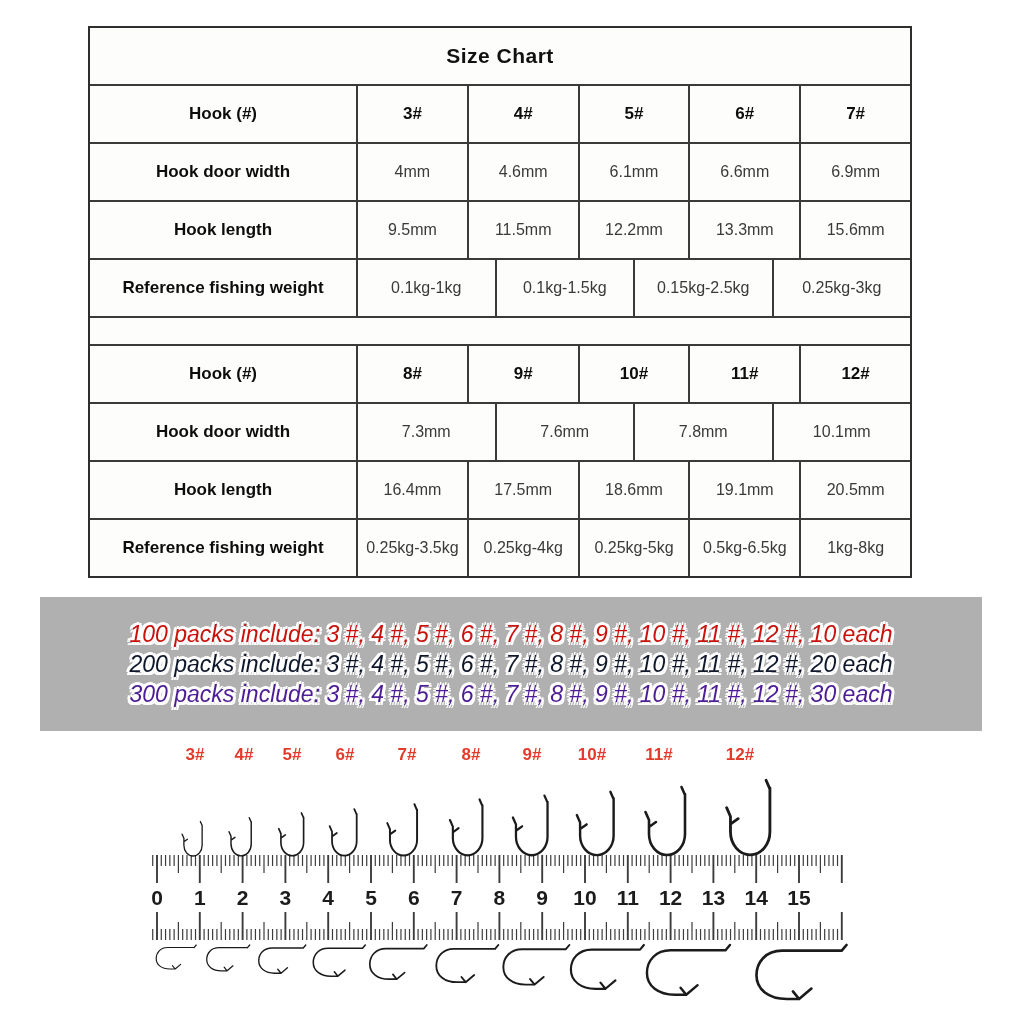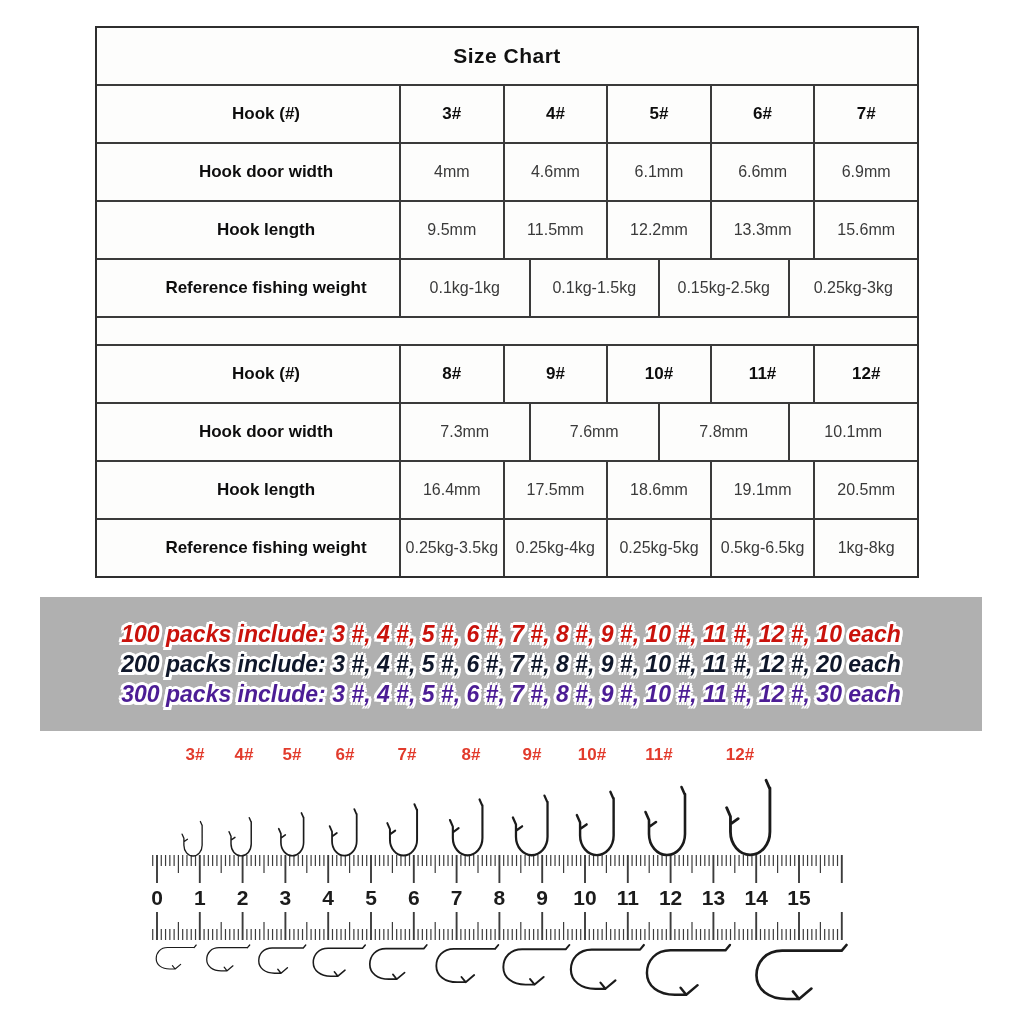--- a/index.html
+++ b/index.html
@@ -4,46 +4,46 @@
 <style>
   html,body{margin:0;padding:0;}
   body{
     width:1024px;height:1024px;position:relative;background:#ffffff;
     font-family:"Liberation Sans", sans-serif;overflow:hidden;
   }
   .canvas{position:absolute;inset:0;}
 
   
   .tbl{
-    position:absolute;left:95px;top:26px;width:820px;
+    position:absolute;left:88px;top:26px;width:820px;
     border:2px solid #2e2e2e;background:#fdfdfc;
   }
   .tbl-title{
     height:56px;display:flex;align-items:center;justify-content:center;
     font-size:21px;font-weight:bold;color:#111;letter-spacing:.5px;
   }
-  .tbl-row{display:flex;border-top:2px solid #3a3a3a;height:56px;padding-left:36px;}
+  .tbl-row{display:flex;border-top:2px solid #3a3a3a;height:56px;}
   .tbl-row .cell{
     display:flex;align-items:center;justify-content:center;
     border-right:2px solid #3a3a3a;box-sizing:border-box;
   }
   .tbl-row .cell:last-child{border-right:none;}
   .cell.lab{width:268px;font-weight:bold;font-size:17px;color:#0d0d0d;}
   .cell.val{flex:1;font-size:16px;color:#3a3a3a;}
   .cell.hdr{flex:1;font-weight:bold;font-size:17px;color:#0d0d0d;}
   .tbl-spacer{height:26px;border-top:2px solid #3a3a3a;}
 
   
   .banner{
     position:absolute;left:40px;top:597px;width:942px;height:134px;
     background:#b0b0b0;display:flex;flex-direction:column;
     align-items:center;justify-content:center;gap:3px;
   }
   .banner-line{
-    font-size:23px;font-weight:bold;font-style:italic;color:#c9120c;
+    font-size:23px;font-weight:normal;font-style:italic;color:#c9120c;
     white-space:nowrap;letter-spacing:0px;
     text-shadow:
       -2.5px -2.5px 0 #fff, 2.5px -2.5px 0 #fff,
       -2.5px  2.5px 0 #fff, 2.5px  2.5px 0 #fff,
        0 -3px 0 #fff, 0 3px 0 #fff, -3px 0 0 #fff, 3px 0 0 #fff;
   }
 
   
   .hook-label{
     position:absolute;top:745px;transform:translateX(-50%);

